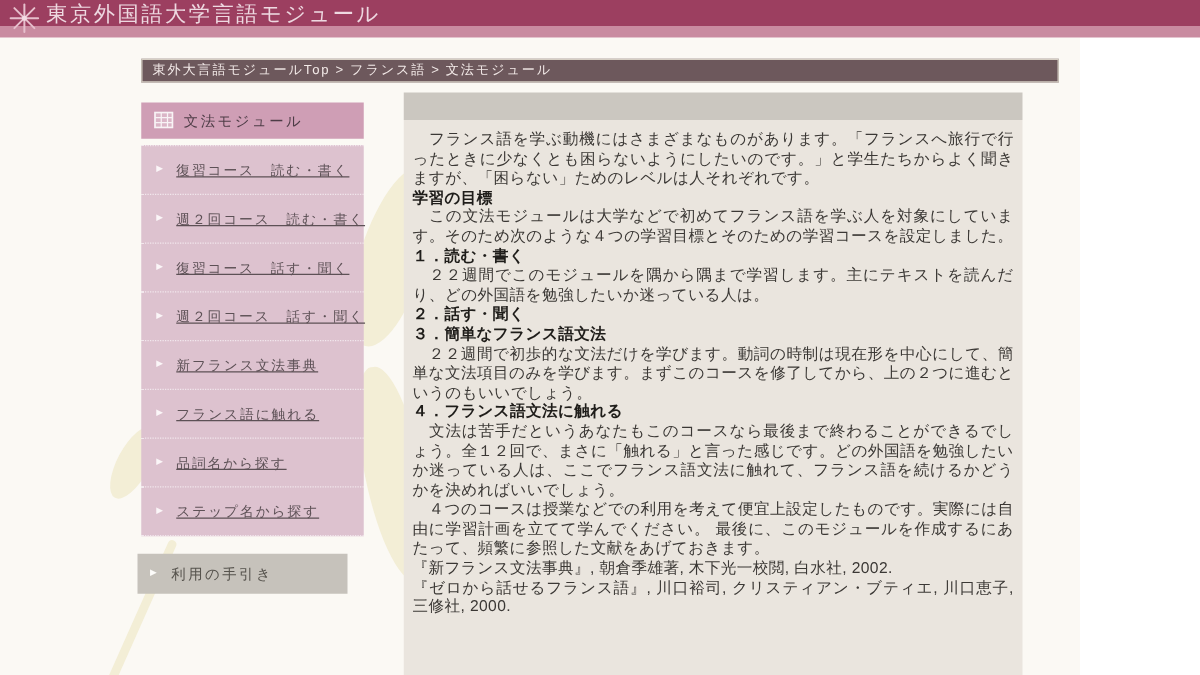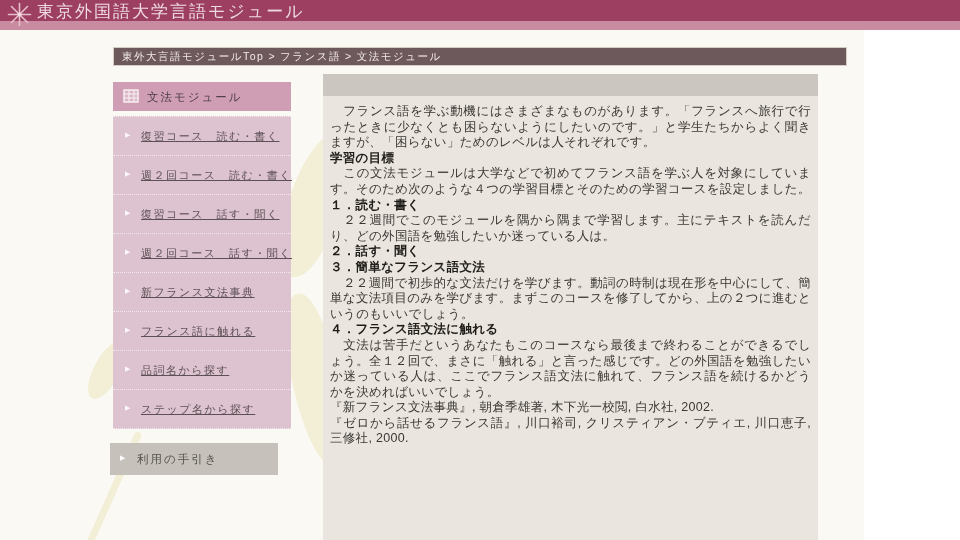--- a/index.html
+++ b/index.html
@@ -136,15 +136,16 @@
     <div class="para normal">　フランス語を学ぶ動機にはさまざまなものがあります。「フランスへ旅行で行ったときに少なくとも困らないようにしたいのです。」と学生たちからよく聞きますが、「困らない」ためのレベルは人それぞれです。</div>
     <div class="para bold">学習の目標</div>
     <div class="para normal">　この文法モジュールは大学などで初めてフランス語を学ぶ人を対象にしています。そのため次のような４つの学習目標とそのための学習コースを設定しました。</div>
     <div class="para bold">１．読む・書く</div>
     <div class="para normal">　２２週間でこのモジュールを隅から隅まで学習します。主にテキストを読んだり、どの外国語を勉強したいか迷っている人は。</div>
     <div class="para bold">２．話す・聞く</div>
     <div class="para bold">３．簡単なフランス語文法</div>
     <div class="para normal">　２２週間で初歩的な文法だけを学びます。動詞の時制は現在形を中心にして、簡単な文法項目のみを学びます。まずこのコースを修了してから、上の２つに進むというのもいいでしょう。</div>
     <div class="para bold">４．フランス語文法に触れる</div>
     <div class="para normal">　文法は苦手だというあなたもこのコースなら最後まで終わることができるでしょう。全１２回で、まさに「触れる」と言った感じです。どの外国語を勉強したいか迷っている人は、ここでフランス語文法に触れて、フランス語を続けるかどうかを決めればいいでしょう。</div>
+    <div class="para normal">　４つのコースは授業などでの利用を考えて便宜上設定したものです。実際には自由に学習計画を立てて学んでください。 最後に、このモジュールを作成するにあたって、頻繁に参照した文献をあげておきます。</div>
     <div class="para normal">『新フランス文法事典』, 朝倉季雄著, 木下光一校閲, 白水社, 2002.</div>
     <div class="para normal">『ゼロから話せるフランス語』, 川口裕司, クリスティアン・ブティエ, 川口恵子, 三修社, 2000.</div>
   </div>
 
 </body></html>

